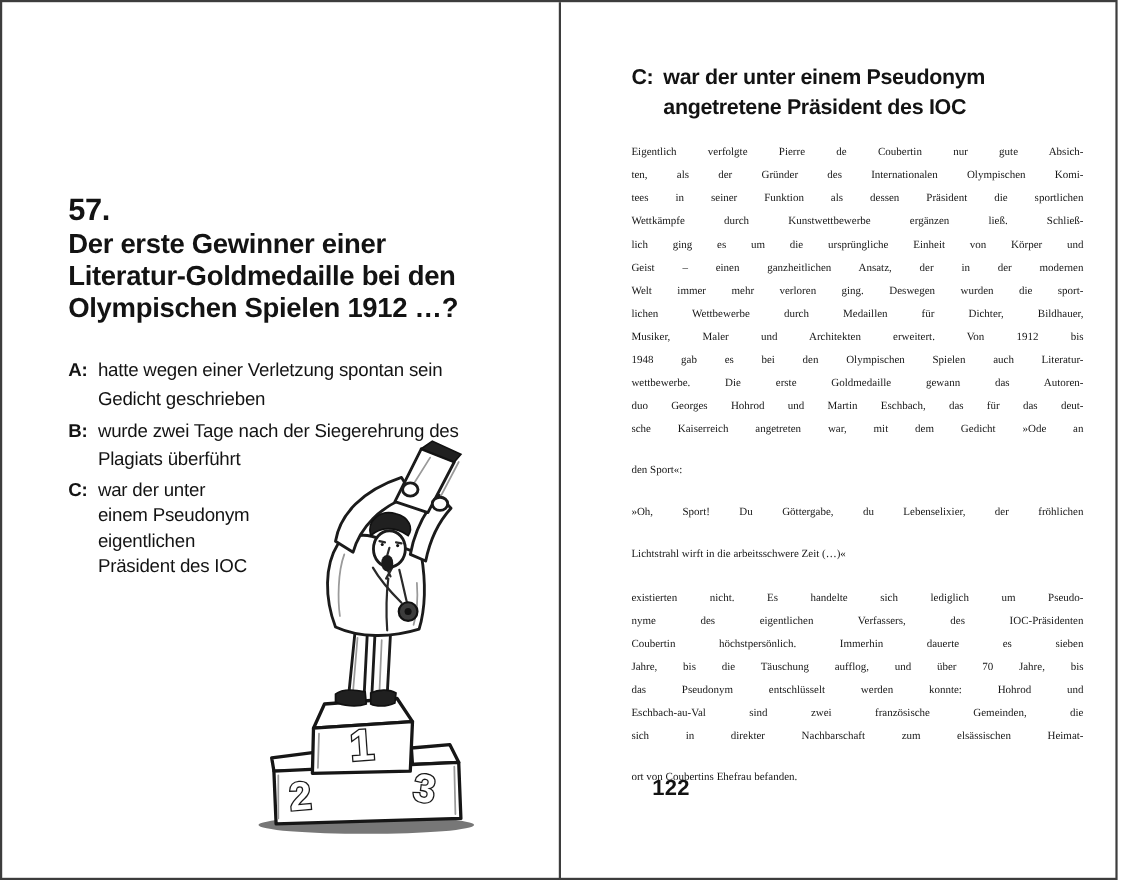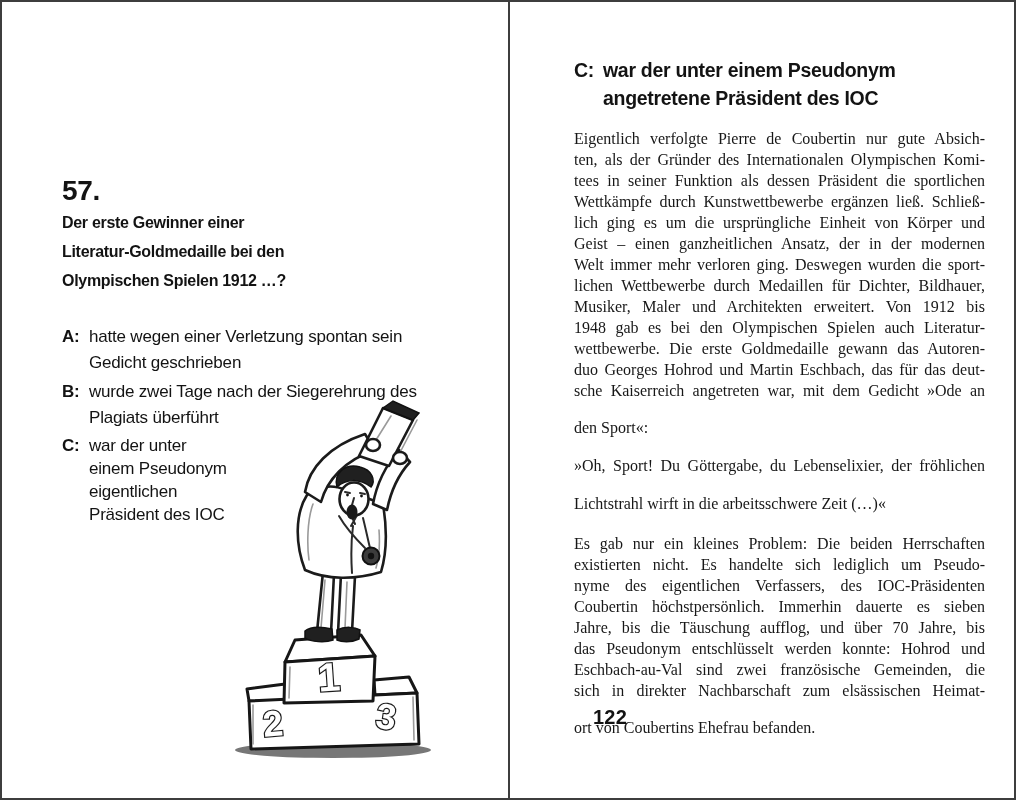--- a/index.html
+++ b/index.html
@@ -19,42 +19,42 @@
   .page-left{left:0;width:508px;}
   .page-right{left:510px;width:506px;}
 
   
   .q-number{
     position:absolute;left:62px;top:175px;
     font-size:28px;font-weight:700;letter-spacing:-0.3px;
   }
   .q-title{
     position:absolute;left:62px;top:208px;width:420px;
-    font-size:16px;line-height:29px;font-weight:700;letter-spacing:-0.3px;
+    font-size:25px;line-height:29px;font-weight:700;letter-spacing:-0.3px;
   }
   .answers{position:absolute;left:62px;top:324px;width:400px;}
   .answer{position:relative;padding-left:27px;margin-bottom:3px;
     font-size:17px;line-height:26px;letter-spacing:-0.2px;}
   .answer .answer-label{position:absolute;left:0;top:0;font-weight:700;}
   .answer-c{line-height:23px;}
 
   .illustration{position:absolute;left:233px;top:400px;width:272px;height:362px;}
 
   
   .answer-heading{
     position:absolute;left:64px;top:56px;width:420px;
     font-size:19.5px;line-height:28px;font-weight:700;letter-spacing:-0.3px;
   }
   .answer-heading .answer-label{position:absolute;left:0;top:0;font-weight:700;}
   .answer-heading .heading-lines{padding-left:29px;}
 
   .body-text{
     position:absolute;left:64px;top:128px;width:411px;
     font-family:"Liberation Serif",serif;
-    font-size:16px;line-height:21px;color:#171717;
+    font-size:10px;line-height:21px;color:#171717;
   }
   .quote{margin-top:17px;line-height:22px;}
   .para-2{margin-top:18px;}
   .justify .tline{text-align:justify;text-align-last:justify;}
   .justify .tline.tlast{text-align-last:left;margin-top:16px;}
   .lines-left .tline{text-align:left;}
 
   .page-number{
     position:absolute;left:83px;top:706px;
     font-size:20px;font-weight:700;letter-spacing:0.2px;
@@ -201,21 +201,20 @@
           <div class="tline">wettbewerbe. Die erste Goldmedaille gewann das Autoren-</div>
           <div class="tline">duo Georges Hohrod und Martin Eschbach, das für das deut-</div>
           <div class="tline">sche Kaiserreich angetreten war, mit dem Gedicht »Ode an</div>
           <div class="tline tlast">den Sport«:</div>
         </div>
       <div class="quote justify">
           <div class="tline">»Oh, Sport! Du Göttergabe, du Lebenselixier, der fröhlichen</div>
           <div class="tline tlast">Lichtstrahl wirft in die arbeitsschwere Zeit (…)«</div>
         </div>
       <div class="para-2 justify">
-          <div class="tline">Es gab nur ein kleines Problem: Die beiden Herrschaften</div>
           <div class="tline">existierten nicht. Es handelte sich lediglich um Pseudo-</div>
           <div class="tline">nyme des eigentlichen Verfassers, des IOC-Präsidenten</div>
           <div class="tline">Coubertin höchstpersönlich. Immerhin dauerte es sieben</div>
           <div class="tline">Jahre, bis die Täuschung aufflog, und über 70 Jahre, bis</div>
           <div class="tline">das Pseudonym entschlüsselt werden konnte: Hohrod und</div>
           <div class="tline">Eschbach-au-Val sind zwei französische Gemeinden, die</div>
           <div class="tline">sich in direkter Nachbarschaft zum elsässischen Heimat-</div>
           <div class="tline tlast">ort von Coubertins Ehefrau befanden.</div>
         </div>
     </div>

